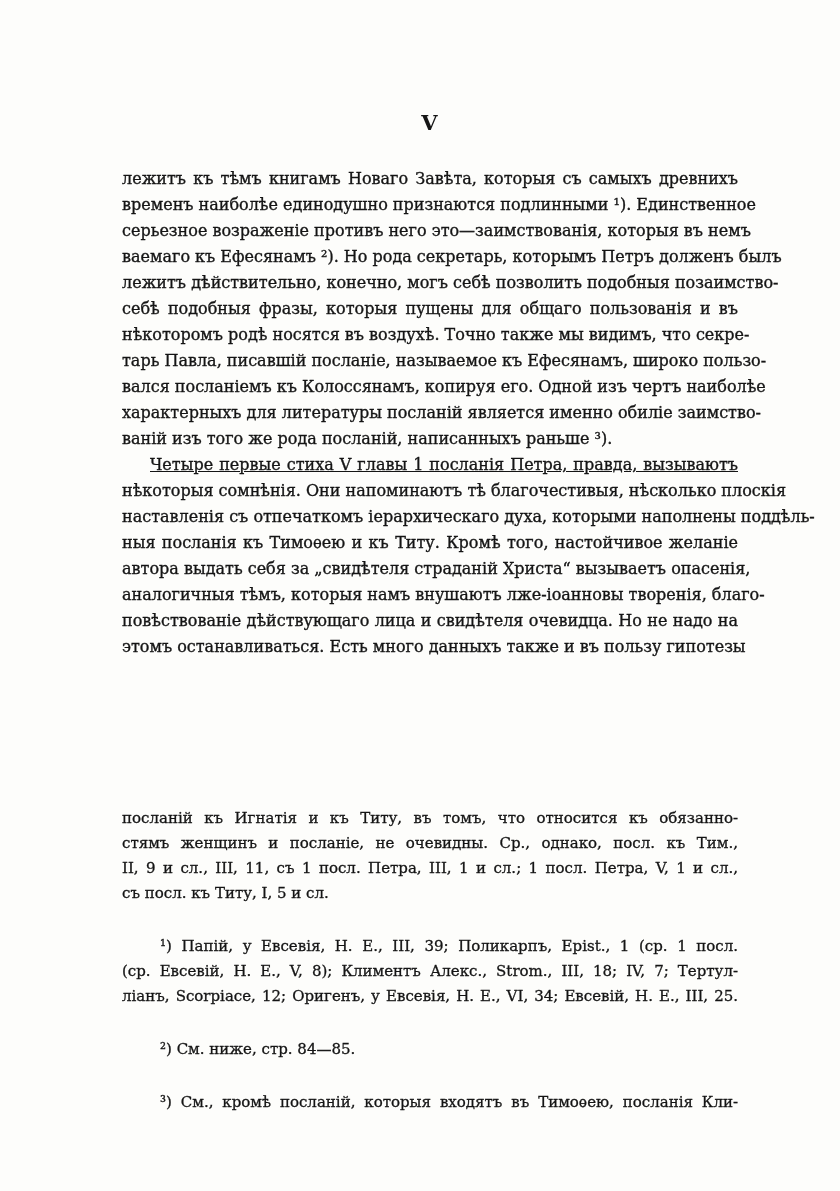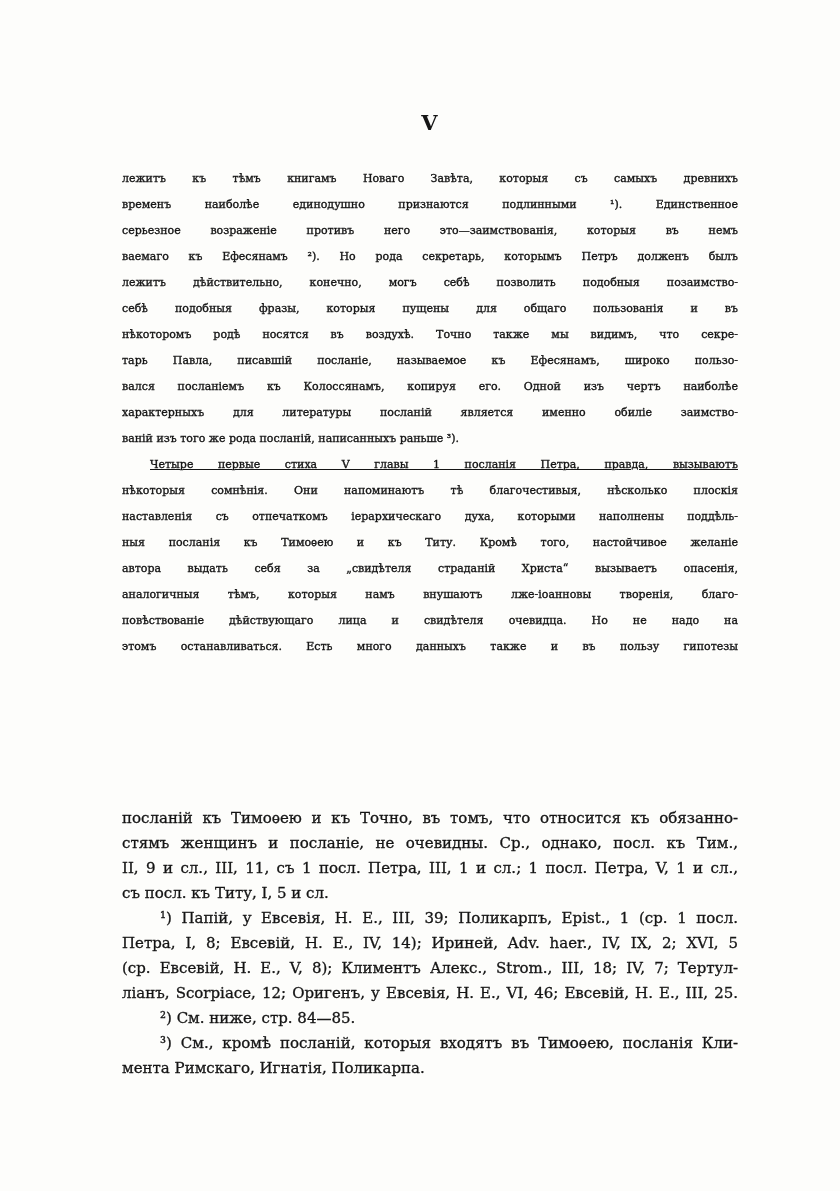--- a/index.html
+++ b/index.html
@@ -24,21 +24,21 @@
     text-align: center;
     font-size: 21px;
     font-weight: bold;
     letter-spacing: 1px;
   }
   .body-text {
     position: absolute;
     top: 166px;
     left: 122px;
     width: 616px;
-    font-size: 11px;
+    font-size: 16px;
     line-height: 26px;
     -webkit-text-stroke: 0.35px #151515;
   }
   .footnotes {
     position: absolute;
     top: 806px;
     left: 122px;
     width: 616px;
     font-size: 15px;
     line-height: 25px;
@@ -48,21 +48,21 @@
   .line {
     text-align: justify;
     text-align-last: justify;
     text-justify: inter-word;
     white-space: nowrap;
   }
   .line.last {
     text-align-last: left;
   }
   .body-text .line.first-indent { padding-left: 28px; text-decoration: underline; }
-  .footnotes .line.first-indent { padding-left: 38px; }
+  .footnotes .line.first-indent { padding-left: 38px; margin-top: 28px; }
 </style>
 </head>
 <body>
 
 <div class="page">
   <div class="page-number">V</div>
 
   <div class="body-text">
       <div class="para">
         <div class="line">лежитъ къ тѣмъ книгамъ Новаго Завѣта, которыя съ самыхъ древнихъ</div>
@@ -84,32 +84,30 @@
         <div class="line">ныя посланія къ Тимоѳею и къ Титу. Кромѣ того, настойчивое желаніе</div>
         <div class="line">автора выдать себя за „свидѣтеля страданій Христа“ вызываетъ опасенія,</div>
         <div class="line">аналогичныя тѣмъ, которыя намъ внушаютъ лже-іоанновы творенія, благо-</div>
         <div class="line">повѣствованіе дѣйствующаго лица и свидѣтеля очевидца. Но не надо на</div>
         <div class="line">этомъ останавливаться. Есть много данныхъ также и въ пользу гипотезы</div>
       </div>
     </div>
 
   <div class="footnotes">
       <div class="para">
-        <div class="line">посланій къ Тимоѳею и къ Точно, въ томъ, что относится къ обязанно-</div>
+        <div class="line">посланій къ Игнатія и къ Титу, въ томъ, что относится къ обязанно-</div>
         <div class="line">стямъ женщинъ и посланіе, не очевидны. Ср., однако, посл. къ Тим.,</div>
         <div class="line">II, 9 и сл., III, 11, съ 1 посл. Петра, III, 1 и сл.; 1 посл. Петра, V, 1 и сл.,</div>
         <div class="line last">съ посл. къ Титу, I, 5 и сл.</div>
       </div>
       <div class="para">
         <div class="line first-indent">¹) Папій, у Евсевія, H. E., III, 39; Поликарпъ, Epist., 1 (ср. 1 посл.</div>
-        <div class="line">Петра, I, 8; Евсевій, H. E., IV, 14); Ириней, Adv. haer., IV, IX, 2; XVI, 5</div>
         <div class="line">(ср. Евсевій, H. E., V, 8); Климентъ Алекс., Strom., III, 18; IV, 7; Тертул-</div>
-        <div class="line">ліанъ, Scorpiace, 12; Оригенъ, у Евсевія, H. E., VI, 46; Евсевій, H. E., III, 25.</div>
+        <div class="line">ліанъ, Scorpiace, 12; Оригенъ, у Евсевія, H. E., VI, 34; Евсевій, H. E., III, 25.</div>
       </div>
       <div class="para">
         <div class="line first-indent last">²) См. ниже, стр. 84—85.</div>
       </div>
       <div class="para">
         <div class="line first-indent">³) См., кромѣ посланій, которыя входятъ въ Тимоѳею, посланія Кли-</div>
-        <div class="line last">мента Римскаго, Игнатія, Поликарпа.</div>
       </div>
     </div>
 </div>
 
 </body></html>

